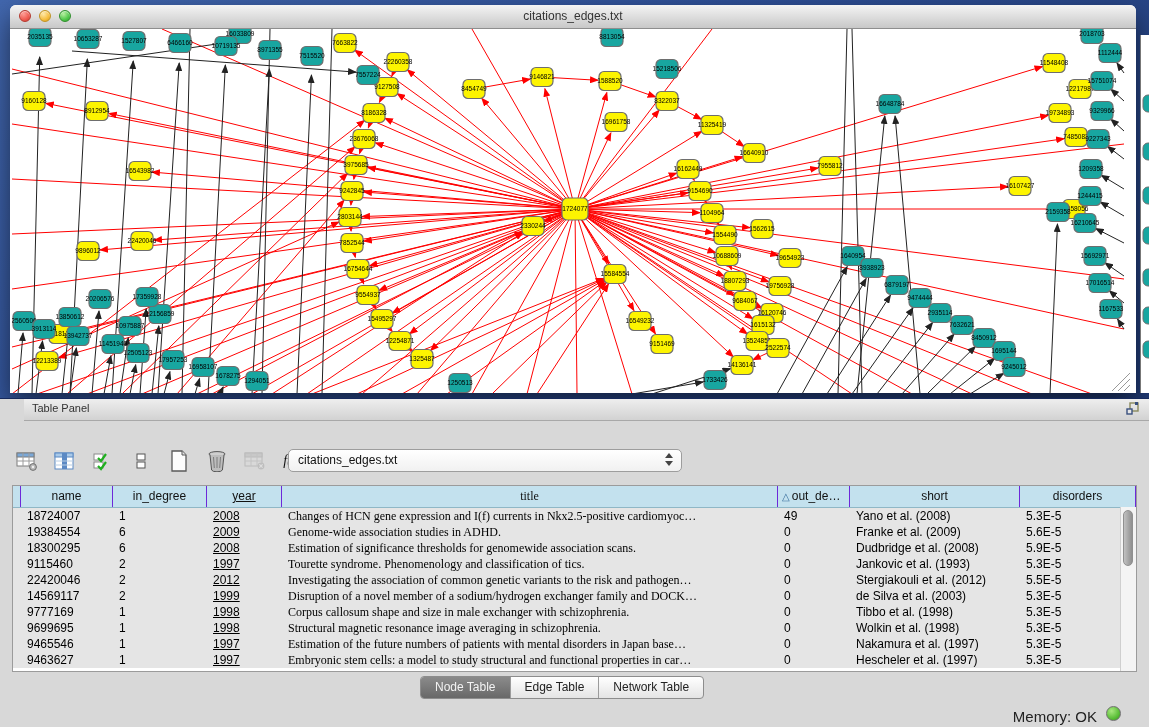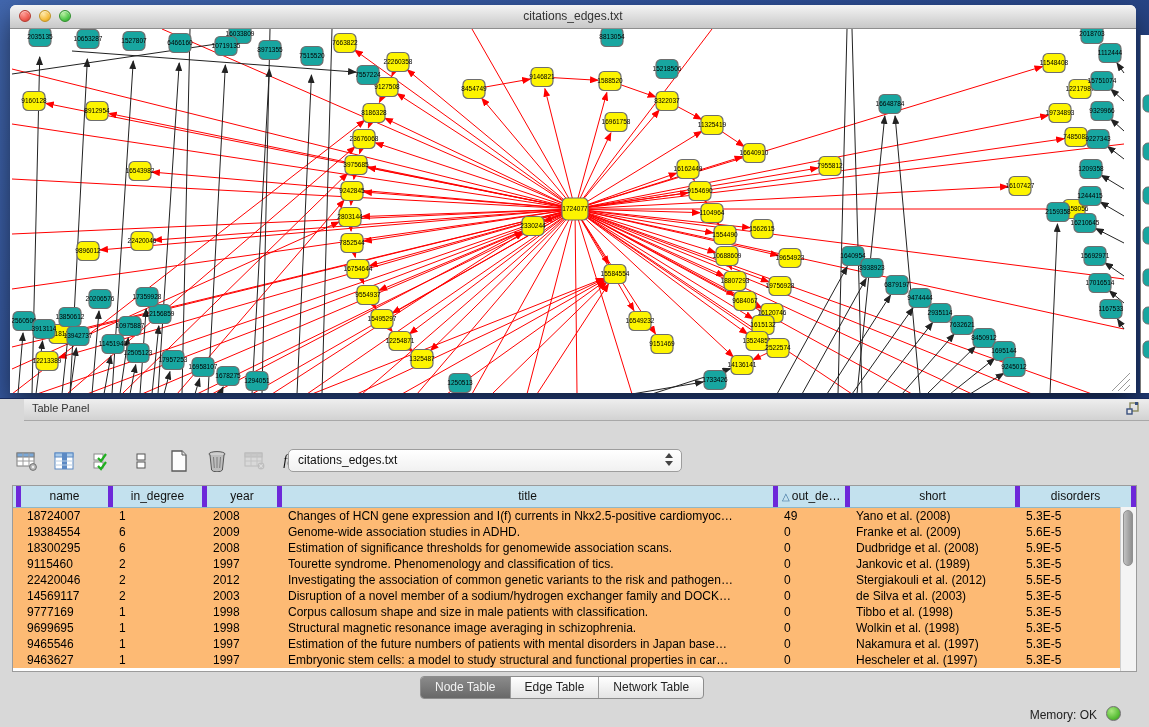--- a/index.html
+++ b/index.html
@@ -27,36 +27,36 @@
   .tool-btn{width:26px;height:26px;display:flex;align-items:center;justify-content:center;}
   .tool-btn.disabled{opacity:.45;}
   #fx-label{font-family:"Liberation Serif",serif;font-style:italic;font-size:14px;color:#111;}
   #network-select{position:absolute;left:288px;top:50px;width:394px;height:23px;background:linear-gradient(#ffffff,#f1f1f1);border:1px solid #9d9d9d;border-radius:5px;box-sizing:border-box;font-size:12px;color:#111;line-height:21px;padding-left:9px;}
   #select-arrows{position:absolute;right:7px;top:3px;width:9px;height:15px;}
   #select-arrows .up{width:0;height:0;border-left:4px solid transparent;border-right:4px solid transparent;border-bottom:5px solid #444;margin-bottom:3px;}
   #select-arrows .down{width:0;height:0;border-left:4px solid transparent;border-right:4px solid transparent;border-top:5px solid #444;}
   
   #table-box{position:absolute;left:12px;top:86px;width:1125px;height:187px;background:#fff;border:1px solid #9b9b9b;box-sizing:border-box;overflow:hidden;}
   #table-header{display:flex;height:21px;background:#c3e1ee;border-bottom:1px solid #8fb7c6;}
-  .hcell{font-size:12px;color:#111;text-align:center;line-height:20px;border-right:5px solid #6d28d9;box-sizing:border-box;overflow:hidden;white-space:nowrap;}
+  .hcell{font-size:12px;color:#111;text-align:center;line-height:20px;border-right:1px solid #6d28d9;box-sizing:border-box;overflow:hidden;white-space:nowrap;}
   .gut{width:8px;}
-  .c0{width:92px;}.c1{width:94px;}.c2{width:75px;}.c3{width:496px;}.c4{width:72px;text-align:left;padding-left:4px;}.c5{width:170px;}.c6{flex:1;}
+  .c0{width:92px;}.c1{width:94px;}.c2{width:75px;text-decoration:underline;}.c3{width:496px;font-family:Liberation Serif, serif;}.c4{width:72px;text-align:left;padding-left:4px;}.c5{width:170px;}.c6{flex:1;}
   .sort-tri{color:#3a6f9e;font-size:10px;margin-right:2px;}
-  #table-rows .trow{display:flex;height:16px;background:#fdba74;}
+  #table-rows .trow{display:flex;height:16px;background:#e5e5e5;}
   .tcell{font-size:12px;color:#000;line-height:16px;padding-left:6px;box-sizing:border-box;overflow:hidden;white-space:nowrap;text-overflow:clip;}
   #vscroll{position:absolute;right:0;top:21px;bottom:0;width:15px;background:#f4f4f4;border-left:1px solid #cfcfcf;}
   #vthumb{position:absolute;left:2px;top:3px;width:10px;height:56px;border-radius:6px;background:linear-gradient(90deg,#c2c2c2,#8f8f8f);border:1px solid #909090;box-sizing:border-box;}
   
   #tab-bar{position:absolute;left:420px;top:277px;height:21px;display:flex;border:1px solid #8d8d8d;border-radius:4px;overflow:hidden;background:linear-gradient(#ffffff,#e4e4e4);}
   .seg{font-size:12px;color:#222;line-height:20px;padding:0 14px;border-right:1px solid #9b9b9b;}
   .seg:last-child{border-right:none;}
   .seg.selected{background:linear-gradient(#8b8b8b,#686868);color:#f3f3f3;text-align:center;}
   
   #status-bar{position:absolute;left:0;bottom:0;width:1149px;height:27px;}
-  #memory-label{position:absolute;right:52px;top:7px;font-size:12px;color:#222;}
+  #memory-label{position:absolute;right:52px;top:7px;font-size:15px;color:#222;}
   #memory-indicator{position:absolute;right:28px;top:5px;width:15px;height:15px;border-radius:50%;background:radial-gradient(circle at 35% 30%,#a8e87e,#55bb33 65%,#3c9424);border:1px solid #6f6f6f;box-sizing:border-box;}
   
   svg{display:block;}
 </style>
 </head>
 <body>
 
 <div id="desktop">
   <div id="graph-window">
     <div id="titlebar">
@@ -812,49 +812,49 @@
           <div class="tcell c5">Dudbridge et al. (2008)</div>
           <div class="tcell c6">5.9E-5</div>
         </div>
         <div class="trow">
           <div class="tcell gut"></div>
           <div class="tcell c0">9115460</div>
           <div class="tcell c1">2</div>
           <div class="tcell c2">1997</div>
           <div class="tcell c3">Tourette syndrome. Phenomenology and classification of tics.</div>
           <div class="tcell c4">0</div>
-          <div class="tcell c5">Jankovic et al. (1989)</div>
+          <div class="tcell c5">Jankovic et al. (1993)</div>
           <div class="tcell c6">5.3E-5</div>
         </div>
         <div class="trow">
           <div class="tcell gut"></div>
           <div class="tcell c0">22420046</div>
           <div class="tcell c1">2</div>
           <div class="tcell c2">2012</div>
           <div class="tcell c3">Investigating the association of common genetic variants to the risk and pathogen…</div>
           <div class="tcell c4">0</div>
           <div class="tcell c5">Stergiakouli et al. (2012)</div>
           <div class="tcell c6">5.5E-5</div>
         </div>
         <div class="trow">
           <div class="tcell gut"></div>
           <div class="tcell c0">14569117</div>
           <div class="tcell c1">2</div>
-          <div class="tcell c2">2003</div>
+          <div class="tcell c2">1999</div>
           <div class="tcell c3">Disruption of a novel member of a sodium/hydrogen exchanger family and DOCK…</div>
           <div class="tcell c4">0</div>
           <div class="tcell c5">de Silva et al. (2003)</div>
           <div class="tcell c6">5.3E-5</div>
         </div>
         <div class="trow">
           <div class="tcell gut"></div>
           <div class="tcell c0">9777169</div>
           <div class="tcell c1">1</div>
           <div class="tcell c2">1998</div>
-          <div class="tcell c3">Corpus callosum shape and size in male patients with classification.</div>
+          <div class="tcell c3">Corpus callosum shape and size in male exchanger with schizophrenia.</div>
           <div class="tcell c4">0</div>
           <div class="tcell c5">Tibbo et al. (1998)</div>
           <div class="tcell c6">5.3E-5</div>
         </div>
         <div class="trow">
           <div class="tcell gut"></div>
           <div class="tcell c0">9699695</div>
           <div class="tcell c1">1</div>
           <div class="tcell c2">1998</div>
           <div class="tcell c3">Structural magnetic resonance image averaging in schizophrenia.</div>

